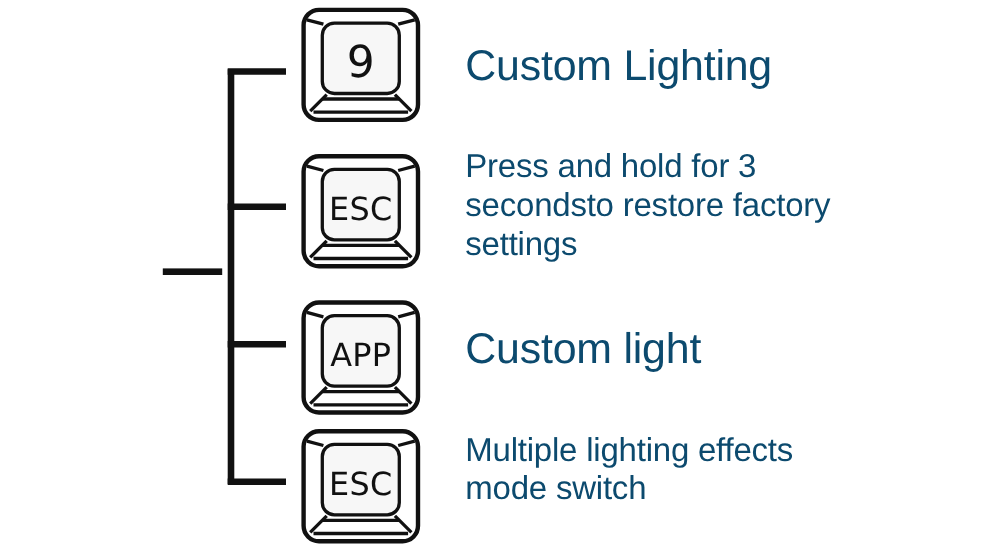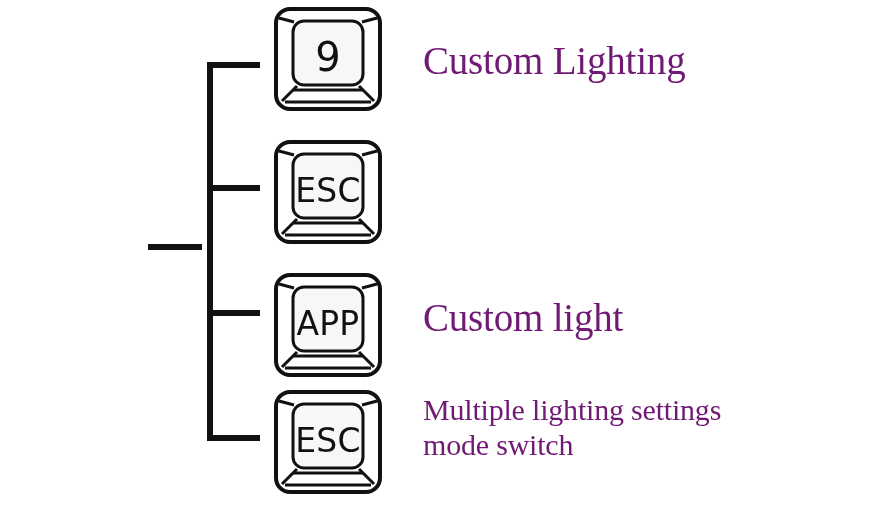--- a/index.html
+++ b/index.html
@@ -37,21 +37,21 @@
     align-items: center;
     justify-content: center;
     font-family: "DejaVu Sans", "Liberation Sans", sans-serif;
     font-weight: 500;
     color: #111111;
     letter-spacing: 0.2px;
     pointer-events: none;
     padding-bottom: 4px;
   }
   .kc-label.sz-big  { font-size: 40px; }
-  .kc-label.sz-med  { font-size: 33px; }
+  .kc-label.sz-med  { font-size: 29px; }
 
   
   #bracket {
     position: absolute;
     left: 140px;
     top: 50px;
     width: 140px;
     height: 410px;
   }
   #bracket svg { display: block; }
@@ -61,22 +61,22 @@
     left: 148px;
     top: 244px;
     width: 54px;
     height: 6px;
     background: #111111;
   }
 
   
   .desc {
     position: absolute;
-    font-family: Liberation Serif, serif;
-    color: #701a75;
+    font-family: Liberation Sans, sans-serif;
+    color: #0c4a6e;
     line-height: 1.18;
     white-space: pre-line;
     font-weight: 400;
   }
   .desc.big   { font-size: 39px; letter-spacing: -0.2px; }
   .desc.small { font-size: 30px; letter-spacing: -0.2px; }
 </style>
 </head>
 <body>
 
@@ -117,20 +117,23 @@
       <rect x="20" y="15" width="70" height="64" rx="11" ry="11" fill="#f7f7f7" stroke="#111111" stroke-width="3"></rect>
       <line x1="6" y1="12" x2="21" y2="16" stroke="#111111" stroke-width="3"></line>
       <line x1="104" y1="12" x2="89" y2="16" stroke="#111111" stroke-width="3"></line>
       <line x1="9" y1="95" x2="24" y2="80" stroke="#111111" stroke-width="3"></line>
       <line x1="101" y1="95" x2="86" y2="80" stroke="#111111" stroke-width="3"></line>
       <line x1="20" y1="84" x2="90" y2="84" stroke="#111111" stroke-width="3"></line>
       <line x1="12" y1="96" x2="98" y2="96" stroke="#111111" stroke-width="3"></line>
     </svg>
     <div class="kc-label sz-med">ESC</div>
   </div>
+  <div class="desc small" id="row-desc-1" style="left:423px; top:134px; width:470px;">Press and hold for 3
+secondsto restore factory
+settings</div>
 
   <div class="keycap" id="row-key-2" style="left:273px; top:272px; width:110px; height:106px;text-align:center;">
     <svg viewBox="0 0 110 106" xmlns="http://www.w3.org/2000/svg">
       <rect x="3" y="3" width="104" height="100" rx="14" ry="14" fill="#ffffff" stroke="#111111" stroke-width="4"></rect>
       <rect x="20" y="15" width="70" height="64" rx="11" ry="11" fill="#f7f7f7" stroke="#111111" stroke-width="3"></rect>
       <line x1="6" y1="12" x2="21" y2="16" stroke="#111111" stroke-width="3"></line>
       <line x1="104" y1="12" x2="89" y2="16" stroke="#111111" stroke-width="3"></line>
       <line x1="9" y1="95" x2="24" y2="80" stroke="#111111" stroke-width="3"></line>
       <line x1="101" y1="95" x2="86" y2="80" stroke="#111111" stroke-width="3"></line>
       <line x1="20" y1="84" x2="90" y2="84" stroke="#111111" stroke-width="3"></line>
@@ -146,16 +149,16 @@
       <rect x="20" y="15" width="70" height="64" rx="11" ry="11" fill="#f7f7f7" stroke="#111111" stroke-width="3"></rect>
       <line x1="6" y1="12" x2="21" y2="16" stroke="#111111" stroke-width="3"></line>
       <line x1="104" y1="12" x2="89" y2="16" stroke="#111111" stroke-width="3"></line>
       <line x1="9" y1="95" x2="24" y2="80" stroke="#111111" stroke-width="3"></line>
       <line x1="101" y1="95" x2="86" y2="80" stroke="#111111" stroke-width="3"></line>
       <line x1="20" y1="84" x2="90" y2="84" stroke="#111111" stroke-width="3"></line>
       <line x1="12" y1="96" x2="98" y2="96" stroke="#111111" stroke-width="3"></line>
     </svg>
     <div class="kc-label sz-med">ESC</div>
   </div>
-  <div class="desc small" id="row-desc-3" style="left:423px; top:392px; width:470px;">Multiple lighting settings
+  <div class="desc small" id="row-desc-3" style="left:423px; top:392px; width:470px;">Multiple lighting effects
 mode switch</div>
 
 </div>
 
 </body></html>

